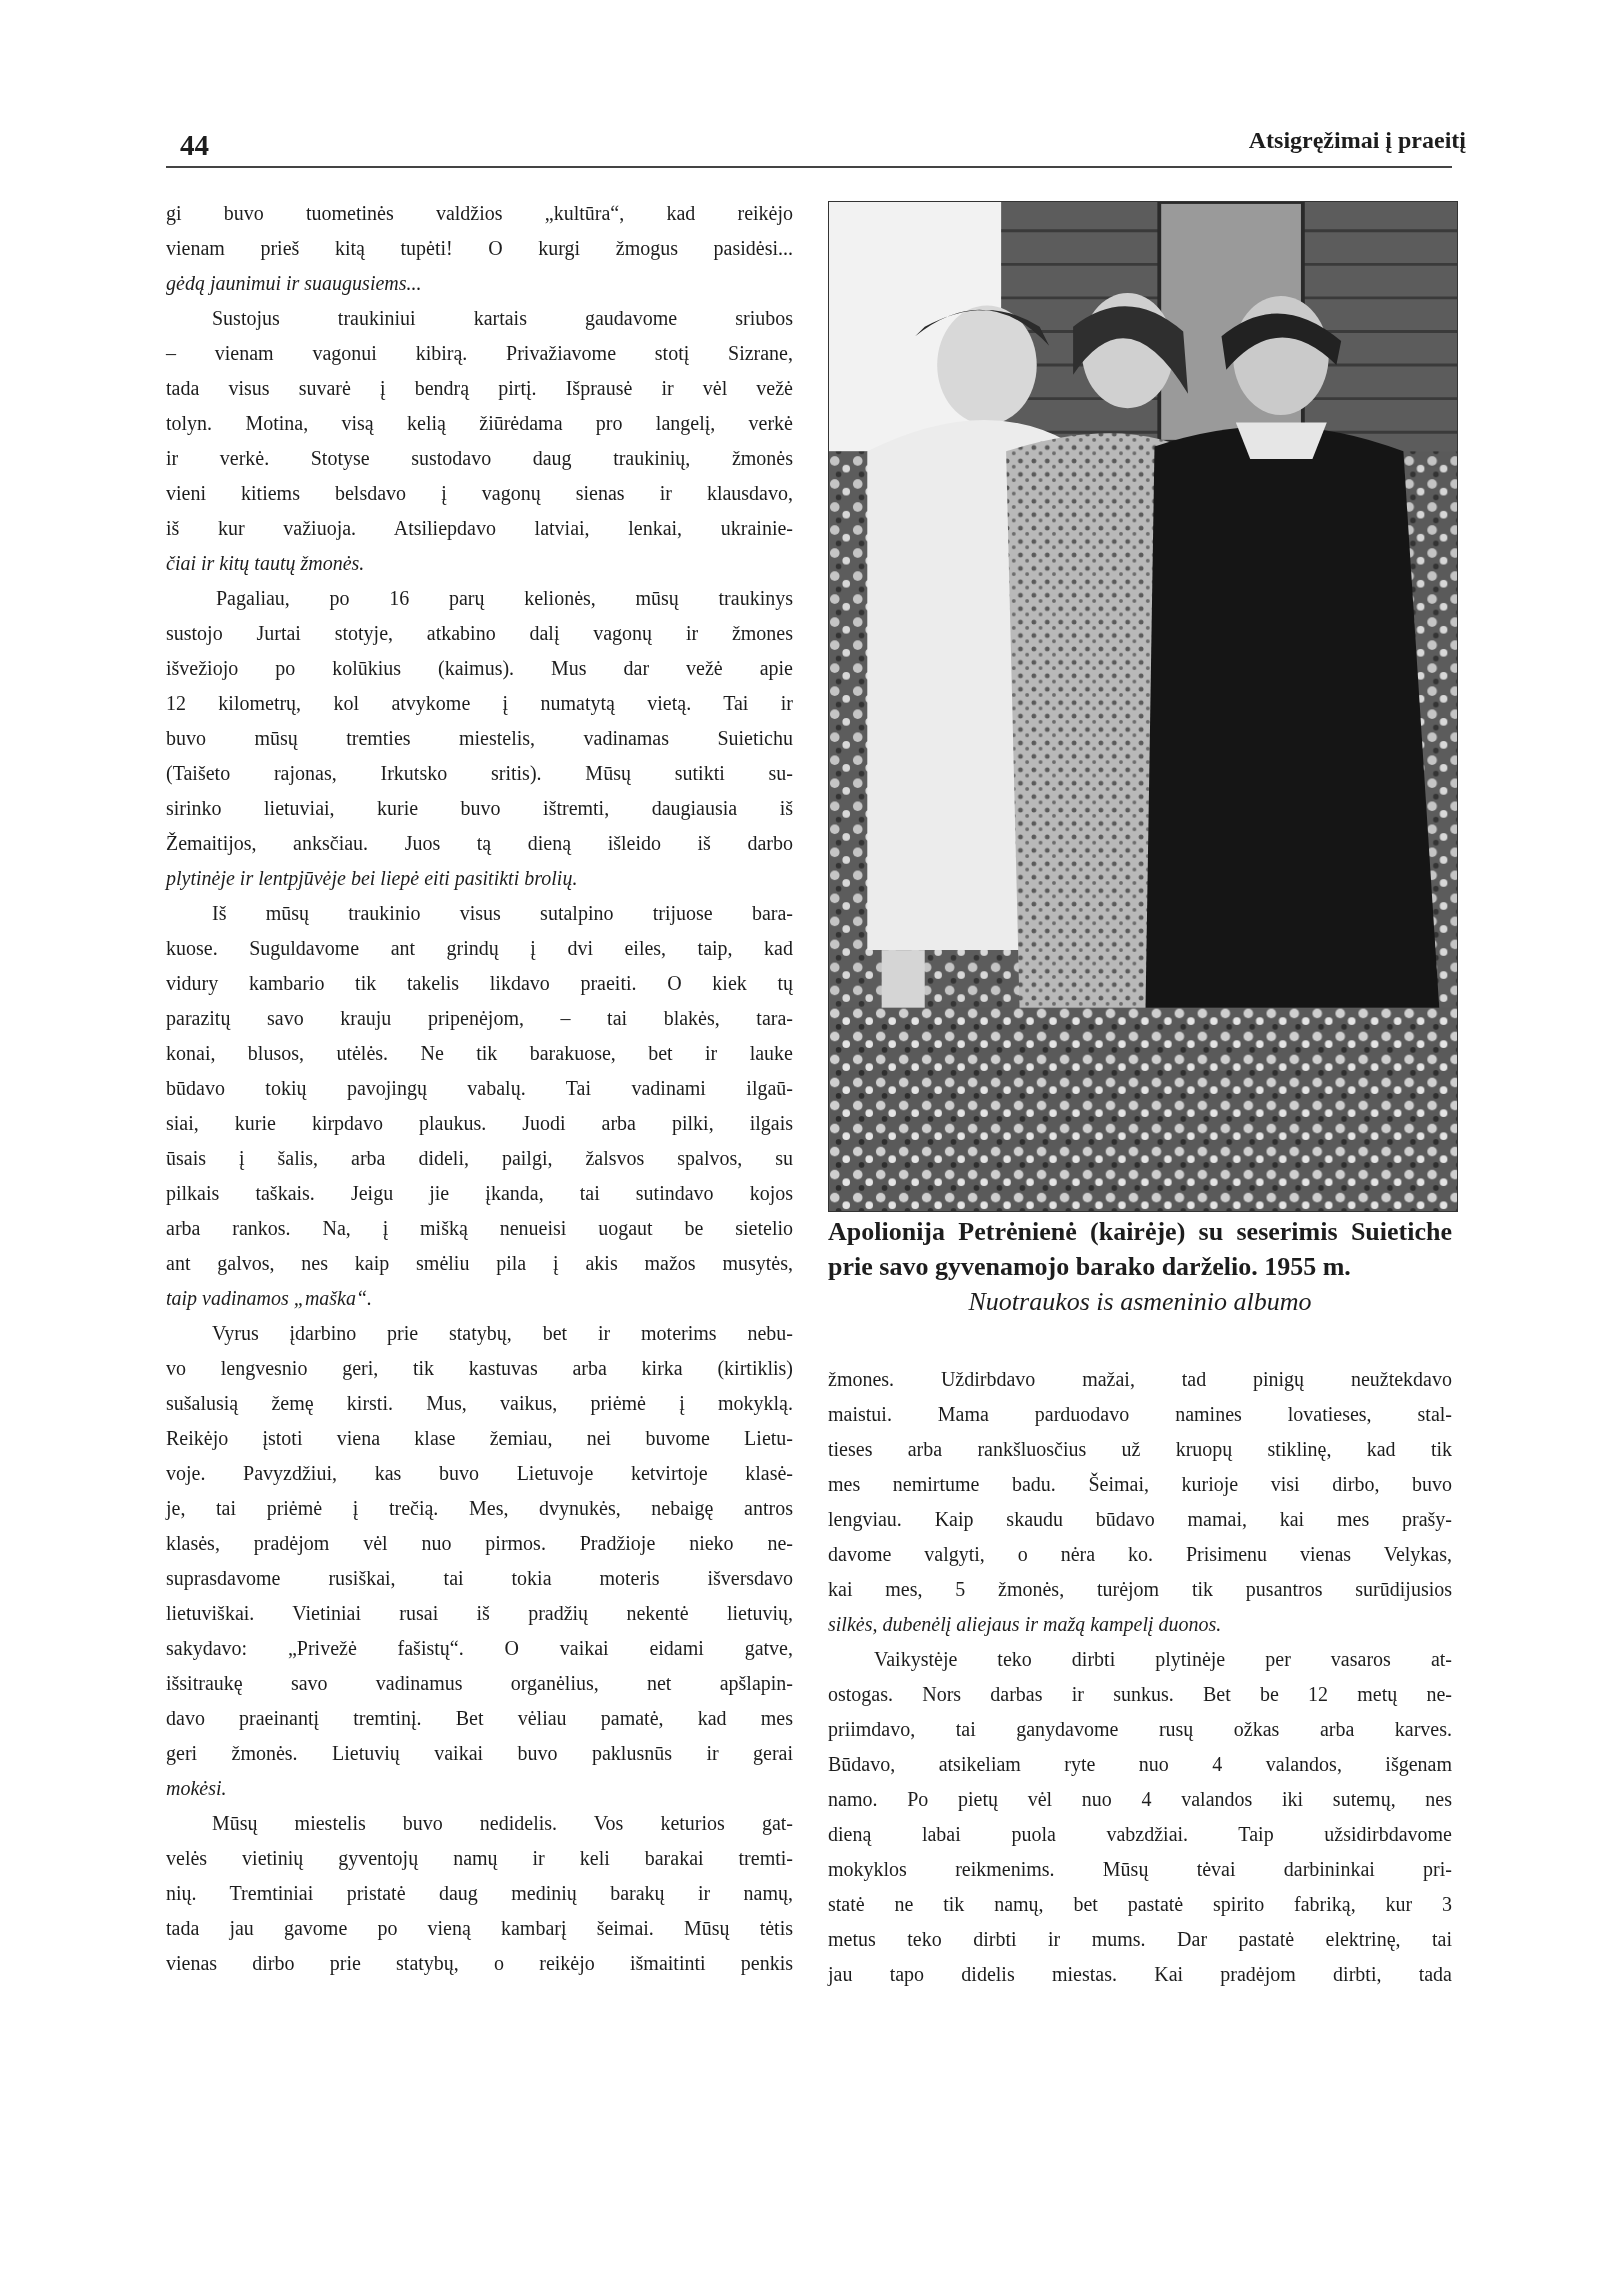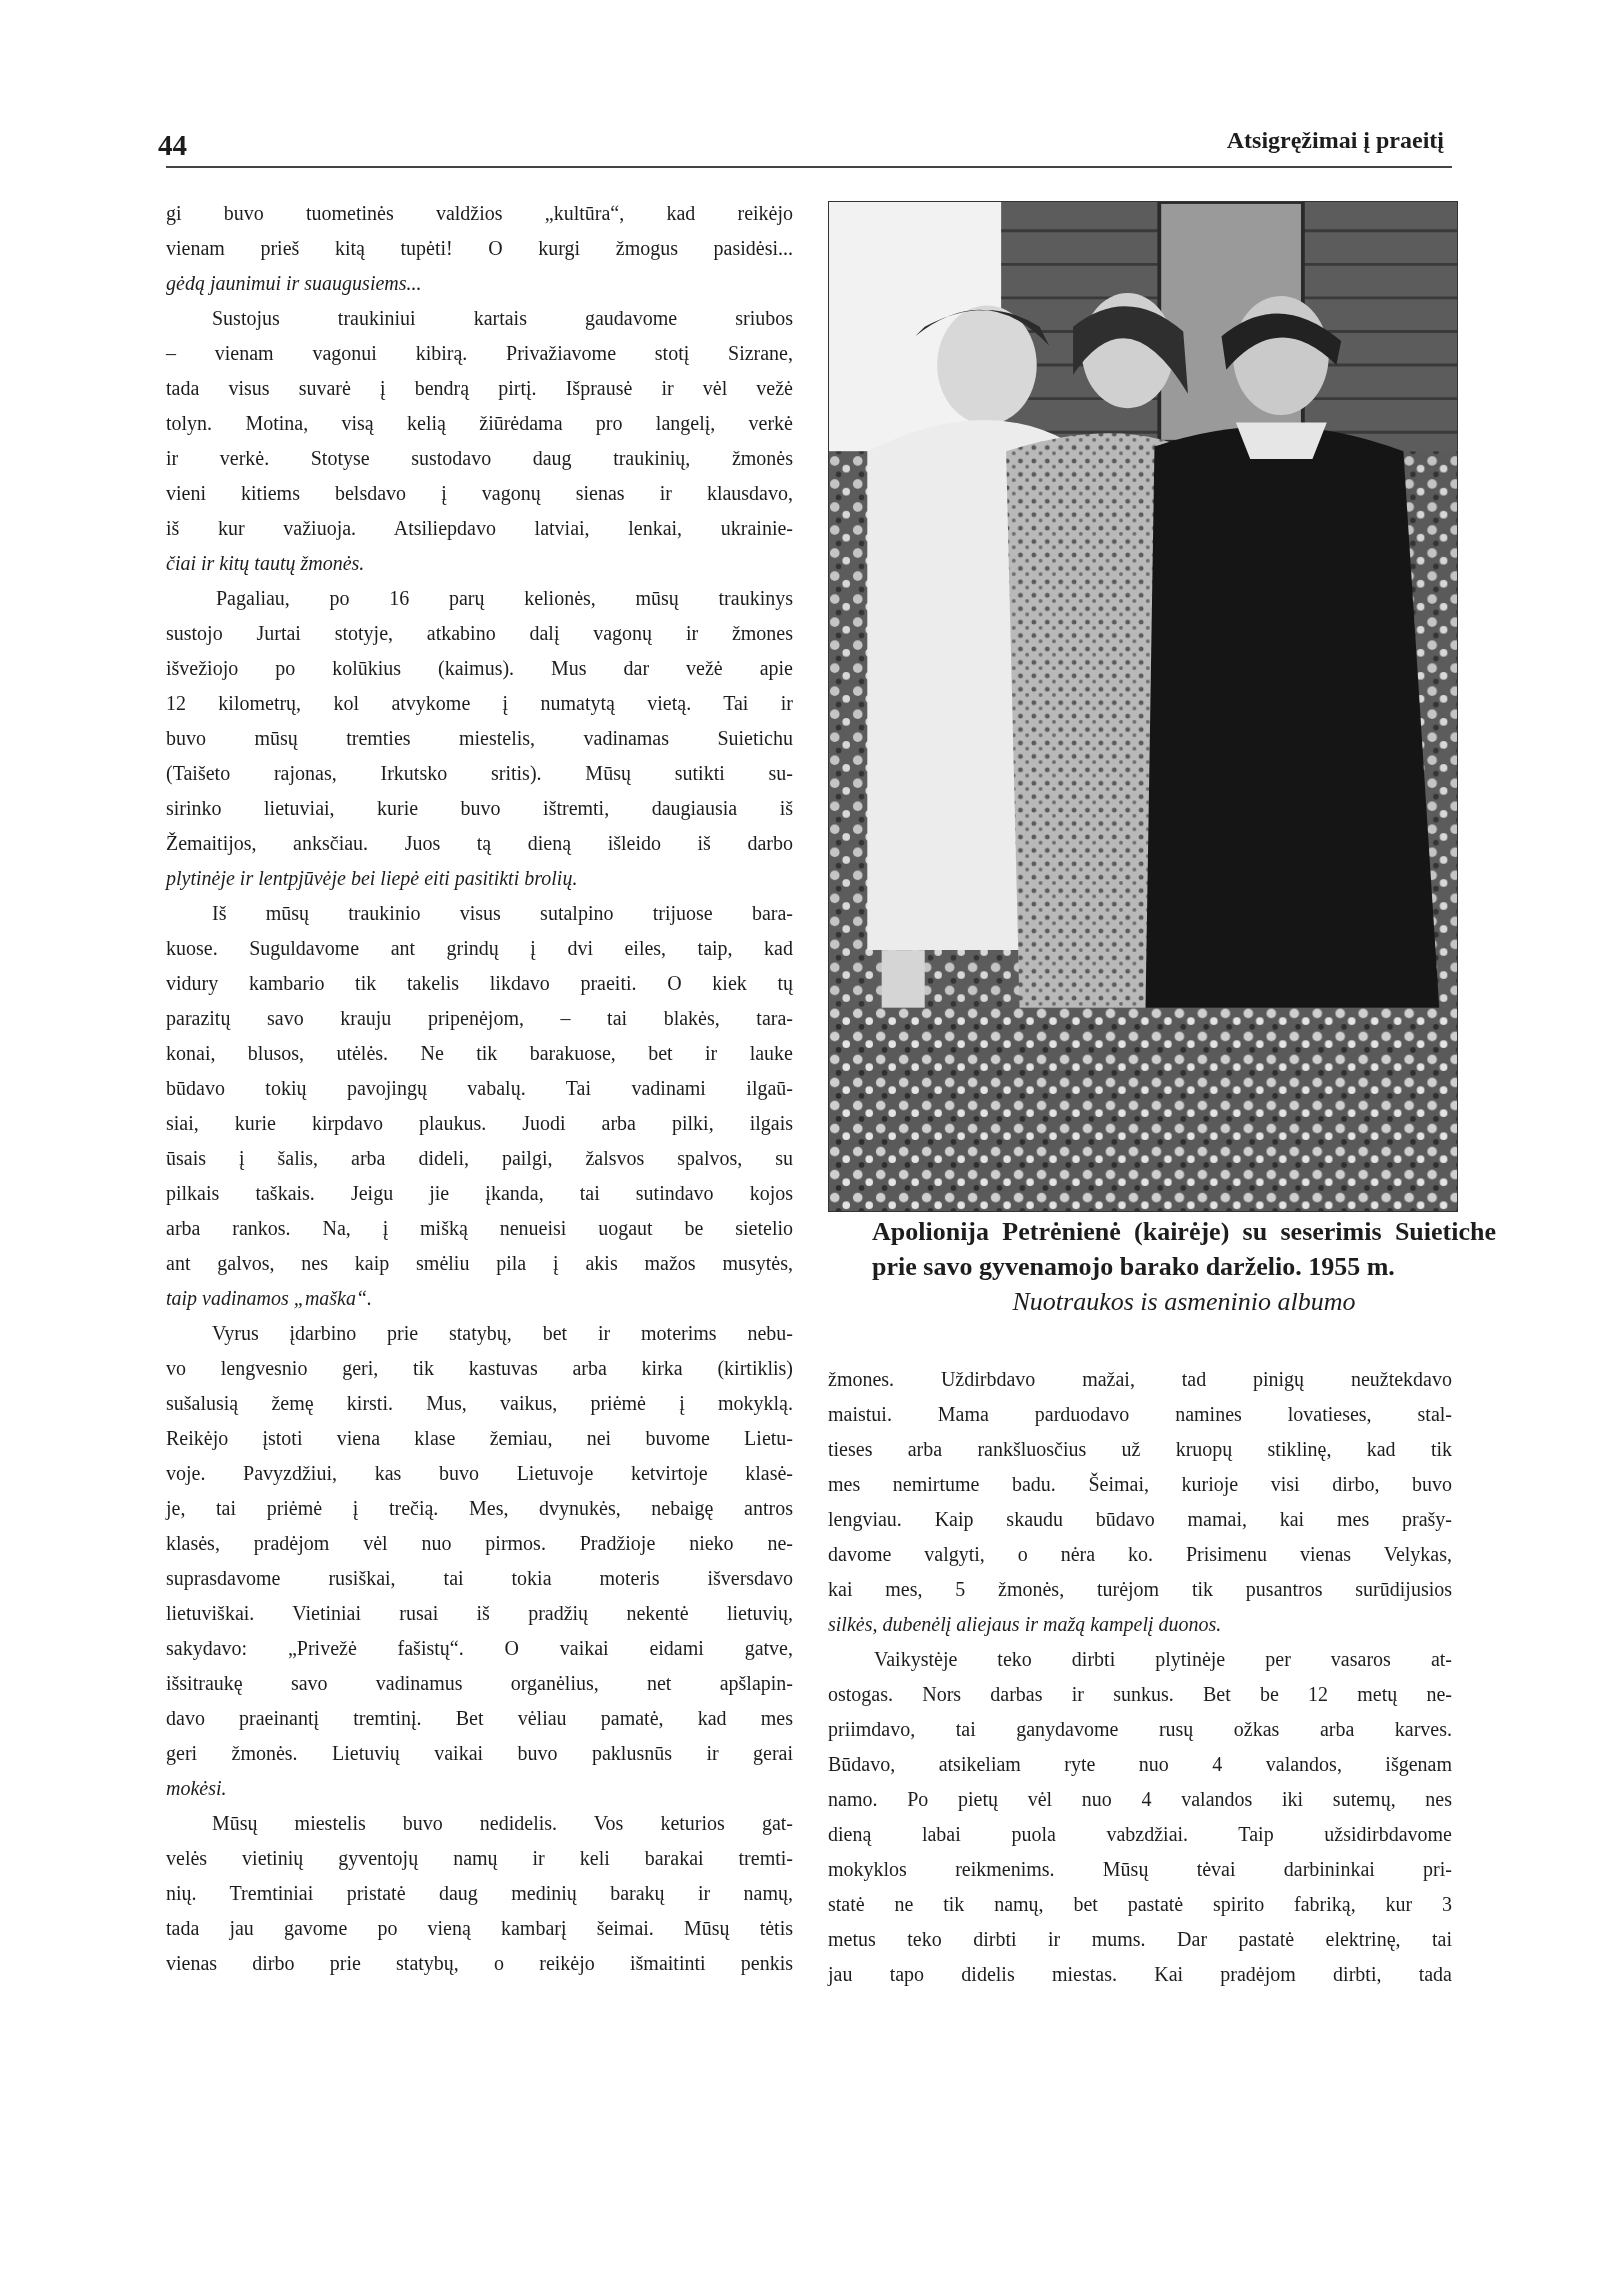--- a/index.html
+++ b/index.html
@@ -1,32 +1,32 @@
 <!DOCTYPE html>
 <html><head>
 <meta charset="utf-8">
 <style>
   html, body { margin: 0; padding: 0; background: #ffffff; }
   body { width: 1620px; height: 2278px; position: relative; overflow: hidden;
          font-family: "Liberation Serif", "DejaVu Serif", serif; color: #1d1d1d; }
-  .header { position: absolute; left: 158px; top: 123px; width: 1286px; height: 44px; }
+  .header { position: absolute; left: 180px; top: 123px; width: 1286px; height: 44px; }
   .page-num { position: absolute; left: 0; top: 5.8px; font-weight: bold; font-size: 29px; }
   .running-title { position: absolute; right: 0; top: 3.8px; font-weight: bold; font-size: 24px; }
   .rule { position: absolute; left: 166px; top: 166px; width: 1286px; height: 1.9px; background: #444; }
   .col { position: absolute; font-size: 20px; line-height: 35px; }
   .col-left { left: 166px; top: 196px; width: 627px; }
   .col-right { left: 828px; top: 1362px; width: 624px; }
   .line { display: block; white-space: nowrap; text-align: justify; text-align-last: justify; height: 35px; overflow: visible; }
   .line.last { text-align-last: left; font-style: italic; }
   .line.indent { padding-left: 46px; }
   .line.indent2 { padding-left: 50px; }
   .photo { position: absolute; left: 828px; top: 201px; width: 630px; height: 1011px;
            border: 1px solid #333; overflow: hidden; box-sizing: border-box; background: #8a8a8a; }
   .photo svg { display: block; width: 100%; height: 100%; }
-  .caption { position: absolute; left: 872px; top: 1214px; width: 624px; font-size: 26px; line-height: 35px; }
+  .caption { position: absolute; left: 828px; top: 1214px; width: 624px; font-size: 26px; line-height: 35px; }
   .caption .cap-line { display: block; font-weight: bold; white-space: nowrap; text-align: justify; text-align-last: justify; }
   .caption .cap-line.last { text-align-last: left; }
   .credit { display: block; font-style: italic; text-align: center; font-size: 26px; }
 </style>
 </head>
 <body>
 
 <div class="header">
   <span class="page-num">44</span>
   <span class="running-title">Atsigręžimai į praeitį</span>

